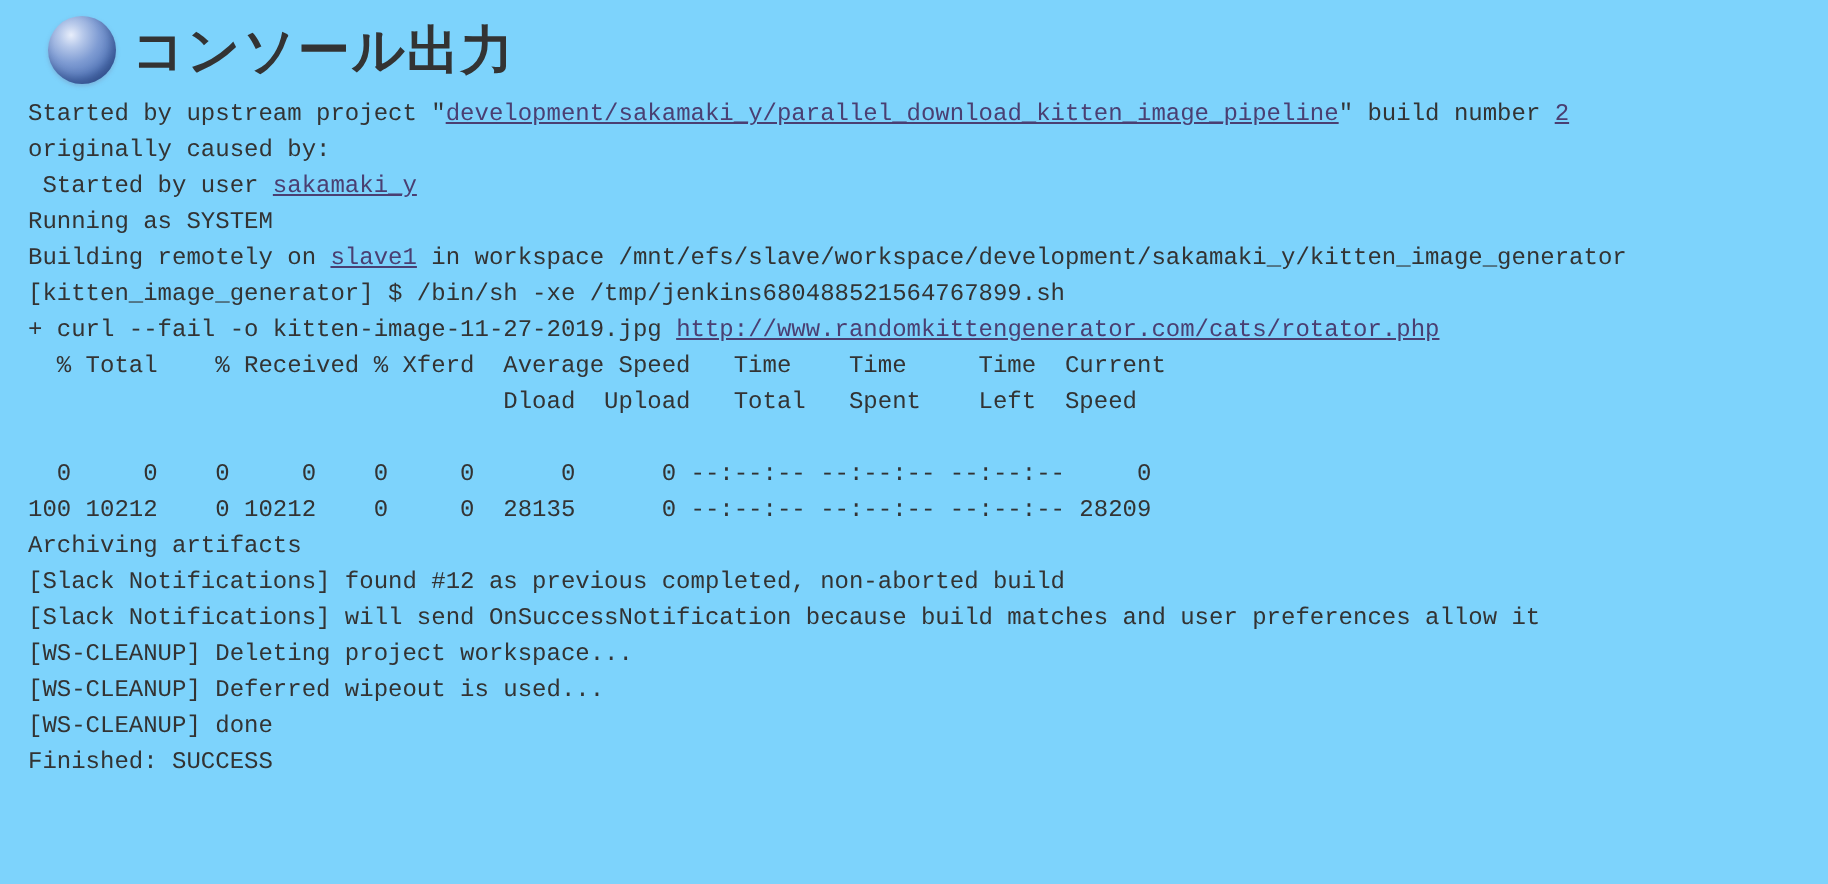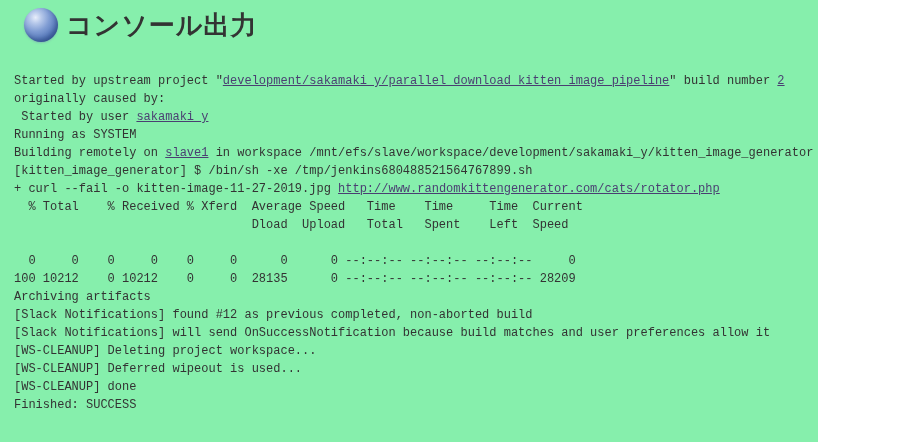--- a/index.html
+++ b/index.html
@@ -6,23 +6,23 @@
   html, body {
     margin: 0;
     padding: 0;
     background: #ffffff;
     width: 914px;
     height: 442px;
     overflow: hidden;
   }
   .page {
     position: relative;
-    width: 818px;
+    width: 914px;
     height: 442px;
-    background: #86efac;
+    background: #7dd3fc;
   }
   .header {
     position: absolute;
     left: 24px;
     top: 6px;
     display: flex;
     align-items: center;
   }
   .ball {
     width: 34px;
@@ -38,21 +38,21 @@
     font-family: "Liberation Sans", "DejaVu Sans", sans-serif;
     font-size: 26px;
     font-weight: bold;
     color: #333333;
     letter-spacing: 1px;
     line-height: 38px;
   }
   .console {
     position: absolute;
     left: 14px;
-    top: 72px;
+    top: 48px;
     margin: 0;
     font-family: "Liberation Mono", "DejaVu Sans Mono", monospace;
     font-size: 12px;
     color: #333333;
   }
   .cline {
     height: 18px;
     line-height: 18px;
     white-space: pre;
   }

